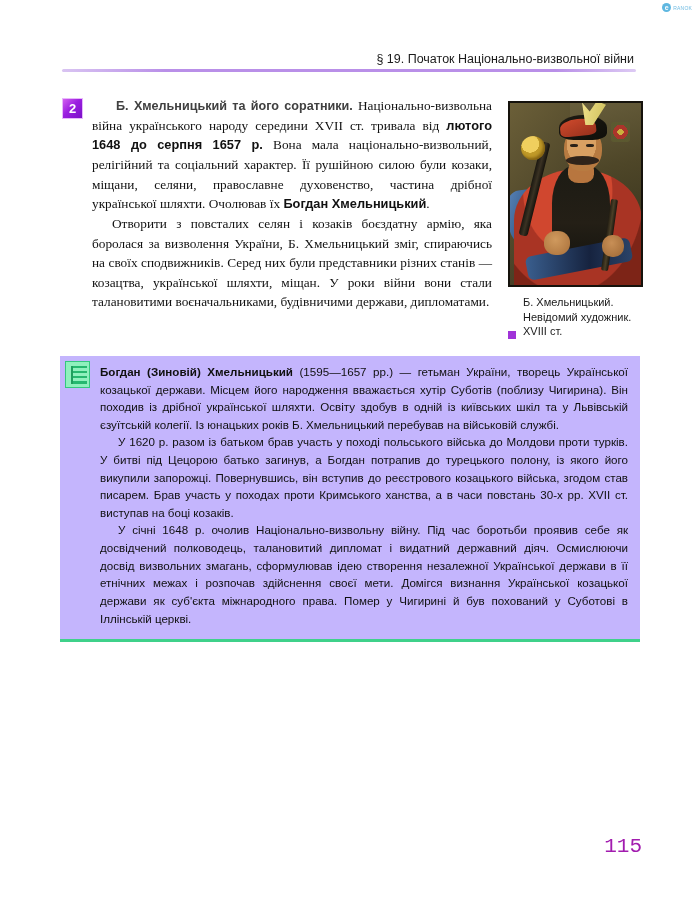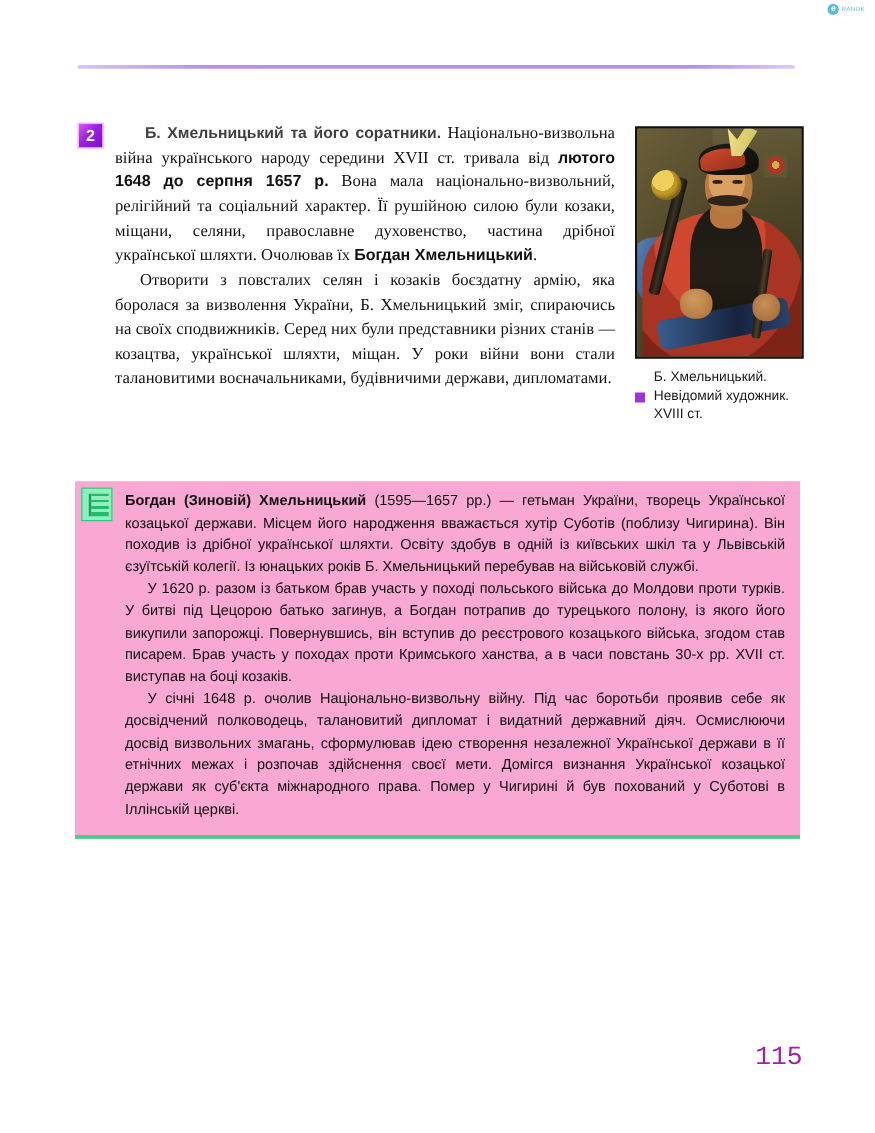--- a/index.html
+++ b/index.html
@@ -221,41 +221,41 @@
     position: absolute; left: 96px; top: 96px; width: 7px; height: 72px;
     background: linear-gradient(90deg, #221d12, #4a3f27, #1a160e);
     transform: rotate(8deg);
     border-radius: 2px;
   }
 
   .caption {
     margin-top: 8px;
     display: flex;
     gap: 7px;
-    align-items: center;
+    align-items: flex-end;
     font-family: "Liberation Sans", sans-serif;
     font-size: 11px;
     line-height: 1.33;
     color: #1a1a1a;
   }
   .caption-bullet {
     flex: 0 0 auto;
     width: 8px;
     height: 8px;
     background: #a033d8;
     margin-top: 3px;
   }
 
   
   .bio {
     position: absolute;
     left: 60px;
-    top: 385px;
+    top: 356px;
     width: 580px;
-    background: #f9a8d4;
+    background: #c4b5fd;
     border-bottom: 3px solid #3fd18a;
     box-sizing: border-box;
     padding: 7px 12px 12px 12px;
   }
   .bio-icon {
     position: absolute;
     left: 5px;
     top: 5px;
     width: 25px;
     height: 27px;
@@ -309,20 +309,21 @@
 </style>
 </head>
 <body>
 
 <div class="logo">
   <span class="logo-mark">e</span>
   <span class="logo-text">RANOK</span>
 </div>
 
 <div class="runhead">
+  <div class="runhead-title">§ 19. Початок Національно-визвольної війни</div>
   <div class="runhead-rule"></div>
 </div>
 
 <div class="sec-badge">2</div>
 
 <div class="maincol">
   <p class="p-first"><span class="lead">Б. Хмельницький та його соратники.</span><span> Національно-визвольна війна українського народу середини XVII ст. тривала від </span><span class="b">лютого 1648 до серпня 1657 р.</span><span> Вона мала національно-визвольний, релігійний та соціальний характер. Її рушійною силою були козаки, міщани, селяни, православне духовенство, частина дрібної української шляхти. Очолював їх </span><span class="b">Богдан Хмельницький</span><span>.</span></p>
   <p>Отворити з повсталих селян і козаків боєздатну армію, яка боролася за визволення України, Б. Хмельницький зміг, спираючись на своїх сподвижників. Серед них були представники різних станів — козацтва, української шляхти, міщан. У роки війни вони стали талановитими воєначальниками, будівничими держави, дипломатами.</p>
 </div>
 

